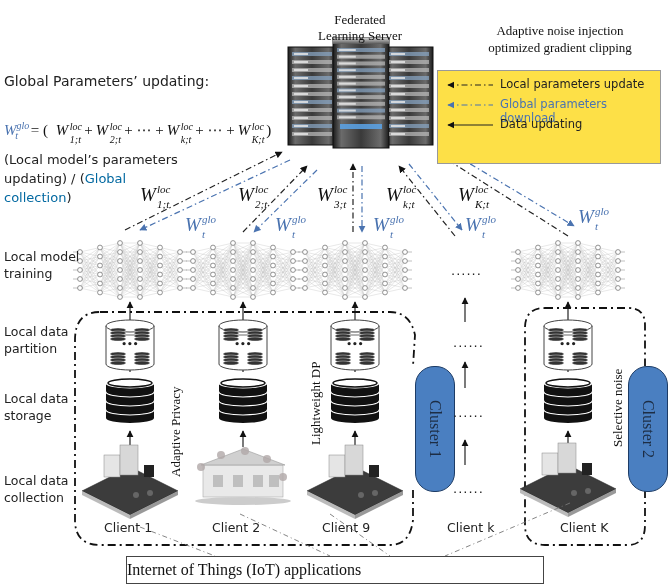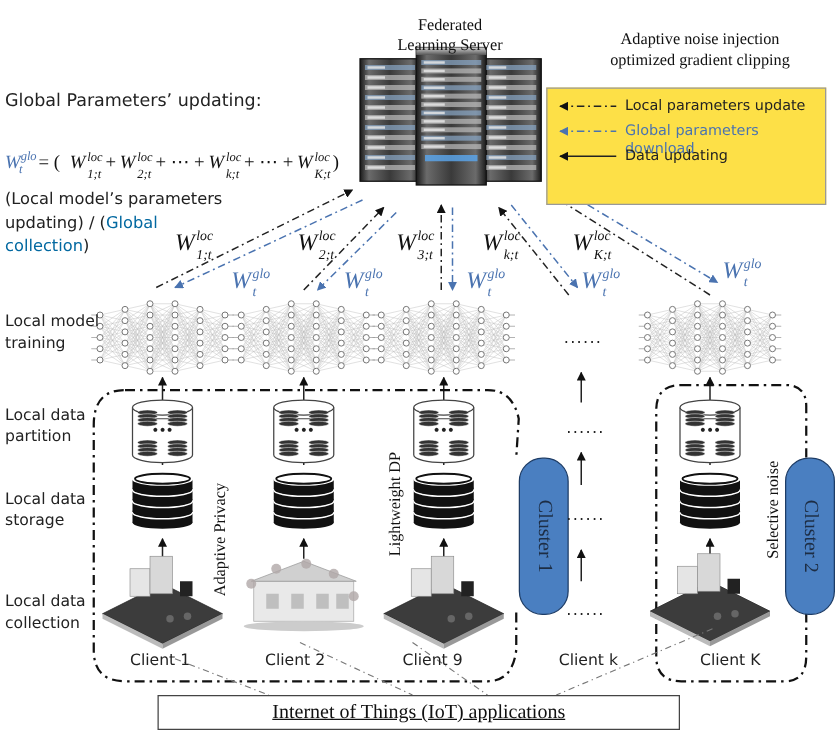--- a/index.html
+++ b/index.html
@@ -10,21 +10,21 @@
   .lbl { font-size:12.5px; color:#222; line-height:17px; }
   .math { font-family:"Liberation Serif", serif; font-style:italic; color:#111; }
   .mathb { font-family:"Liberation Serif", serif; font-style:italic; color:#4a73b0; }
   .wwrap { position:absolute; line-height:14px; }
   .wwrap .sup { position:absolute; font-size:11px; }
   svg { position:absolute; left:0; top:0; }
   .vtext { position:absolute; transform-origin:left top; transform:rotate(-90deg); font-family:"Liberation Serif", serif; font-size:13px; color:#111; white-space:nowrap; }
   .cluster { position:absolute; width:38px; background:#4a7fc1; border:1.5px solid #1d3c66; border-radius:19px; }
   .cluster span { position:absolute; left:50%; top:50%; transform:translate(-50%,-50%) rotate(90deg); font-family:"Liberation Serif", serif; font-size:16px; color:#1d2d44; white-space:nowrap; }
   .client { position:absolute; font-size:12.5px; color:#222; }
-  .iot { position:absolute; left:126px; top:556px; width:416px; height:26px; border:1px solid #444; background:#fff; font-family:"Liberation Serif", serif; font-size:16px; text-align:center; line-height:26px; color:#111;text-decoration:underline; }
+  .iot { position:absolute; left:126px; top:556px; width:416px; height:26px; border:1px solid #444; background:#fff; font-family:"Liberation Serif", serif; font-size:16px; text-align:left; line-height:26px; color:#111; }
   .legend { position:absolute; left:437px; top:70px; width:222px; height:92px; border:1px solid #999; background:#fde047; }
   .legend .row { position:absolute; left:62px; font-size:11.5px; }
   .dots { position:absolute; font-size:13px; letter-spacing:1px; color:#222; }
 </style>
 </head>
 <body>
 
 <svg id="diagram" width="669" height="588" viewBox="0 0 669 588">
   <defs>
     <marker id="ahBlack" viewBox="0 0 10 10" refX="9" refY="5" markerWidth="6" markerHeight="6" orient="auto-start-reverse">

